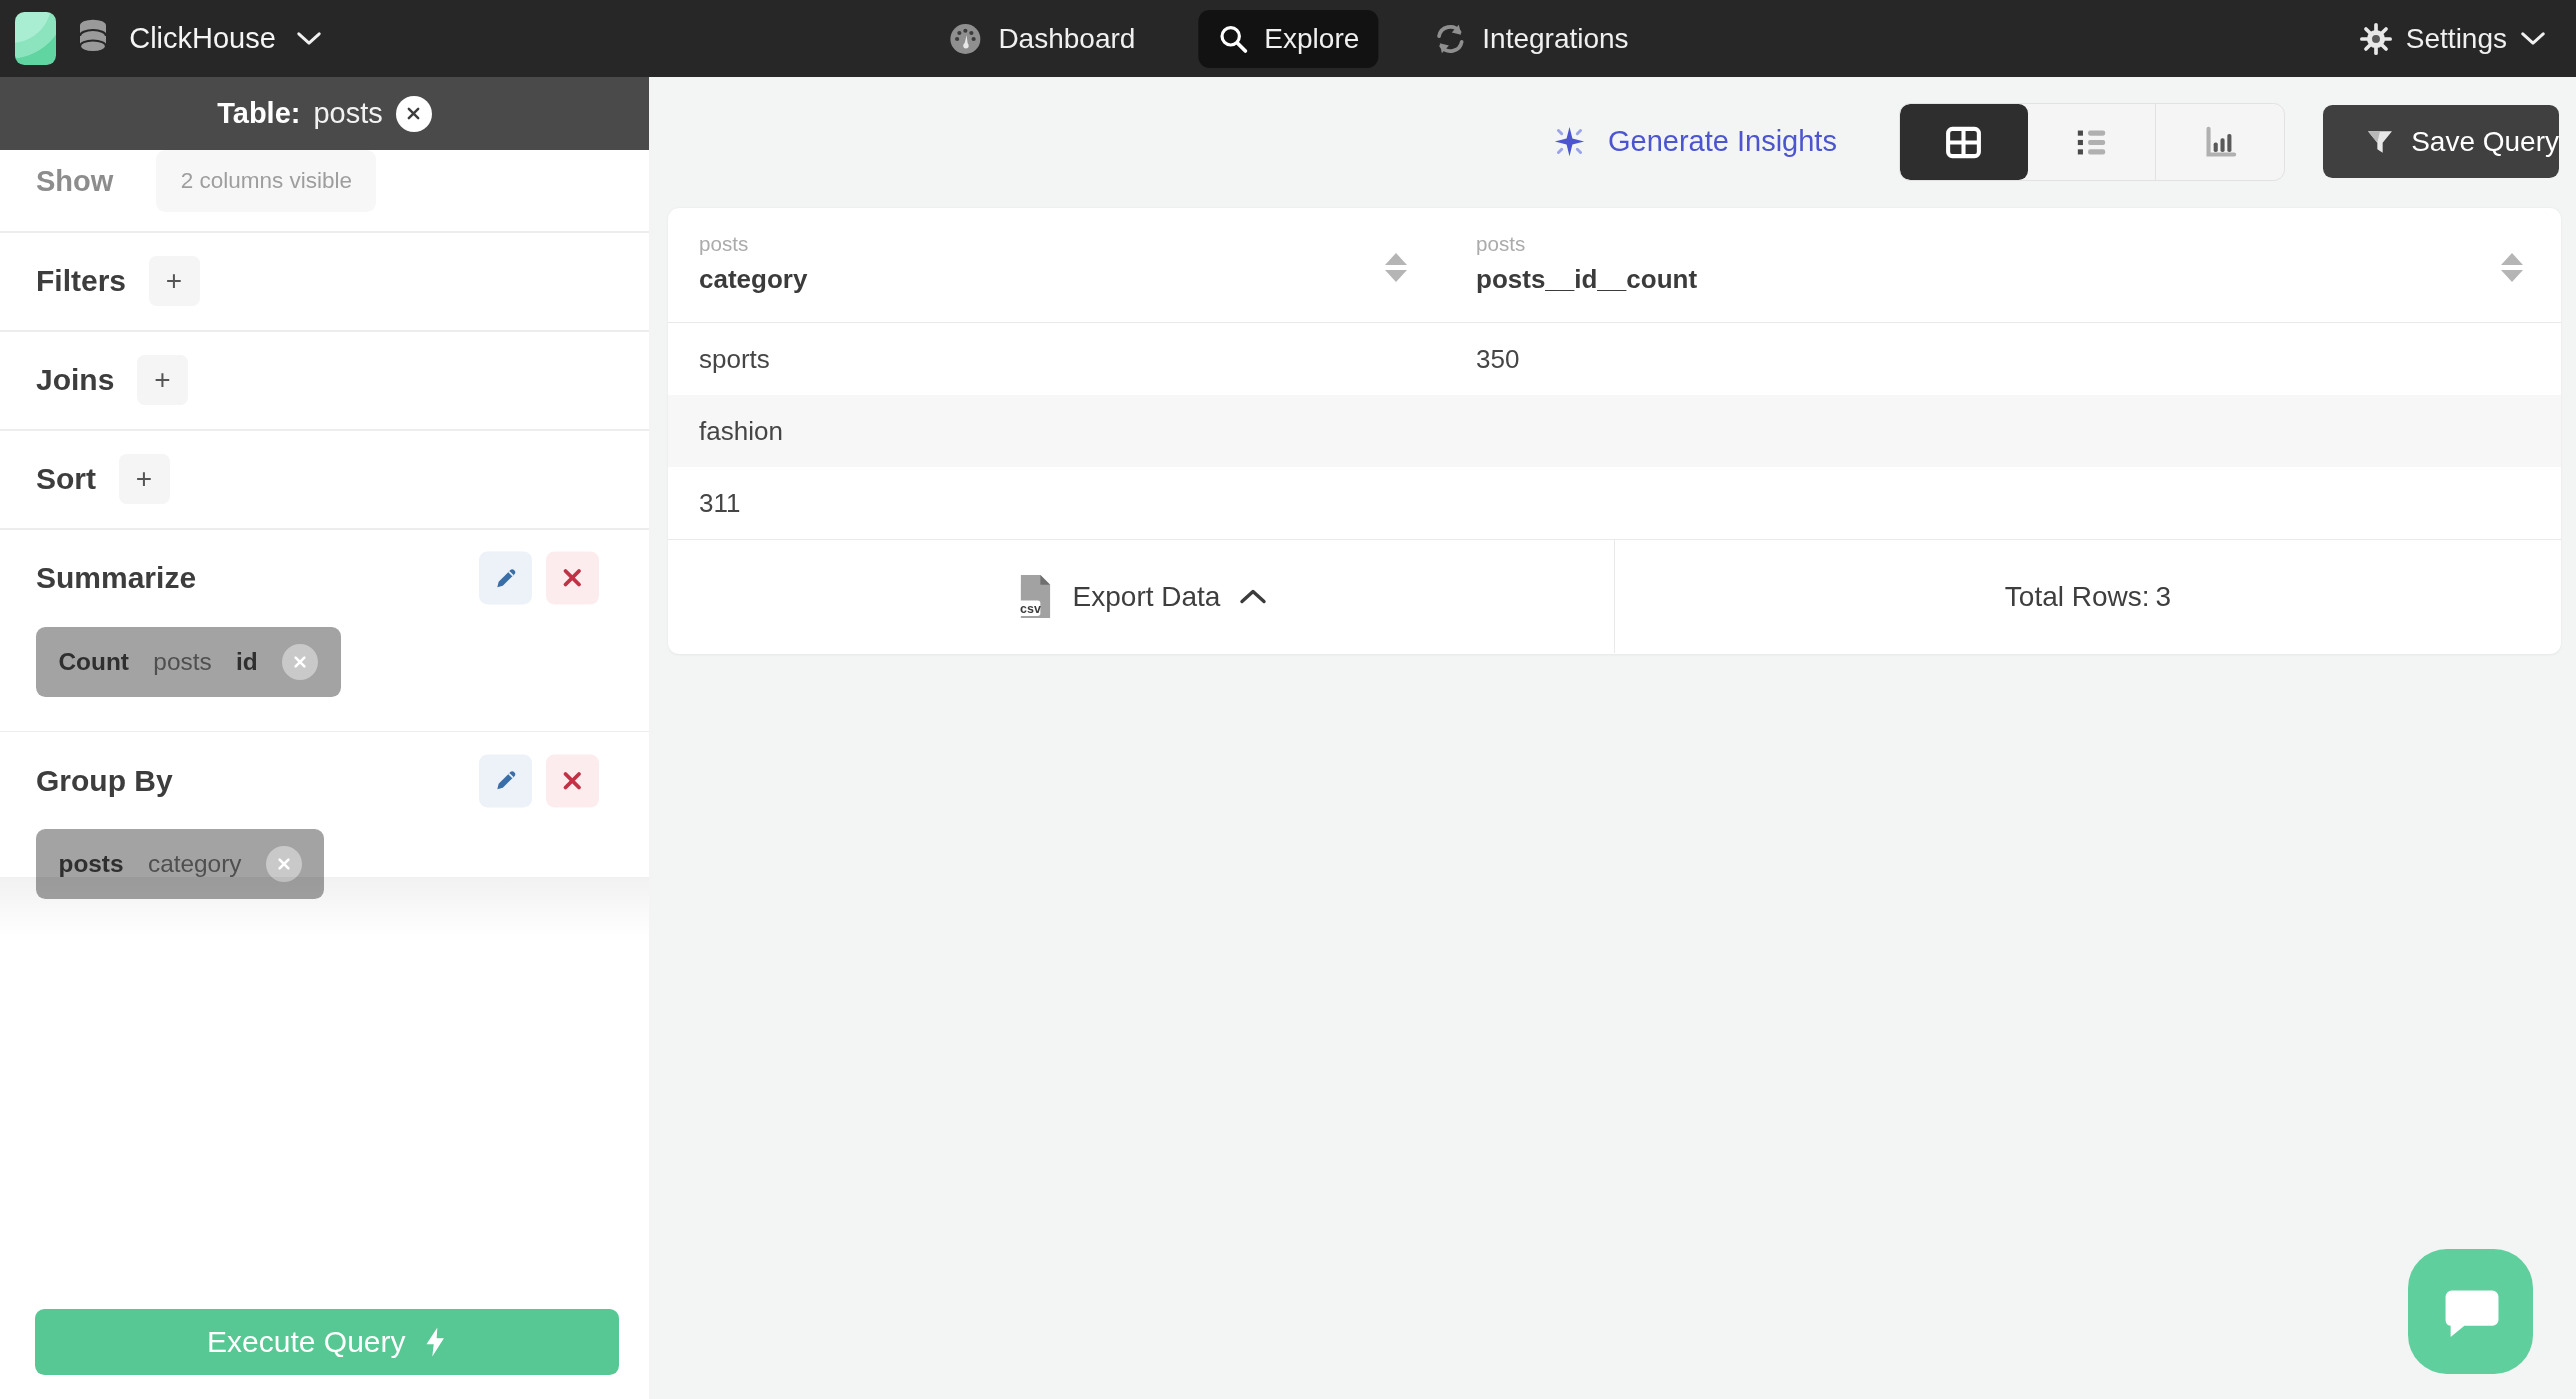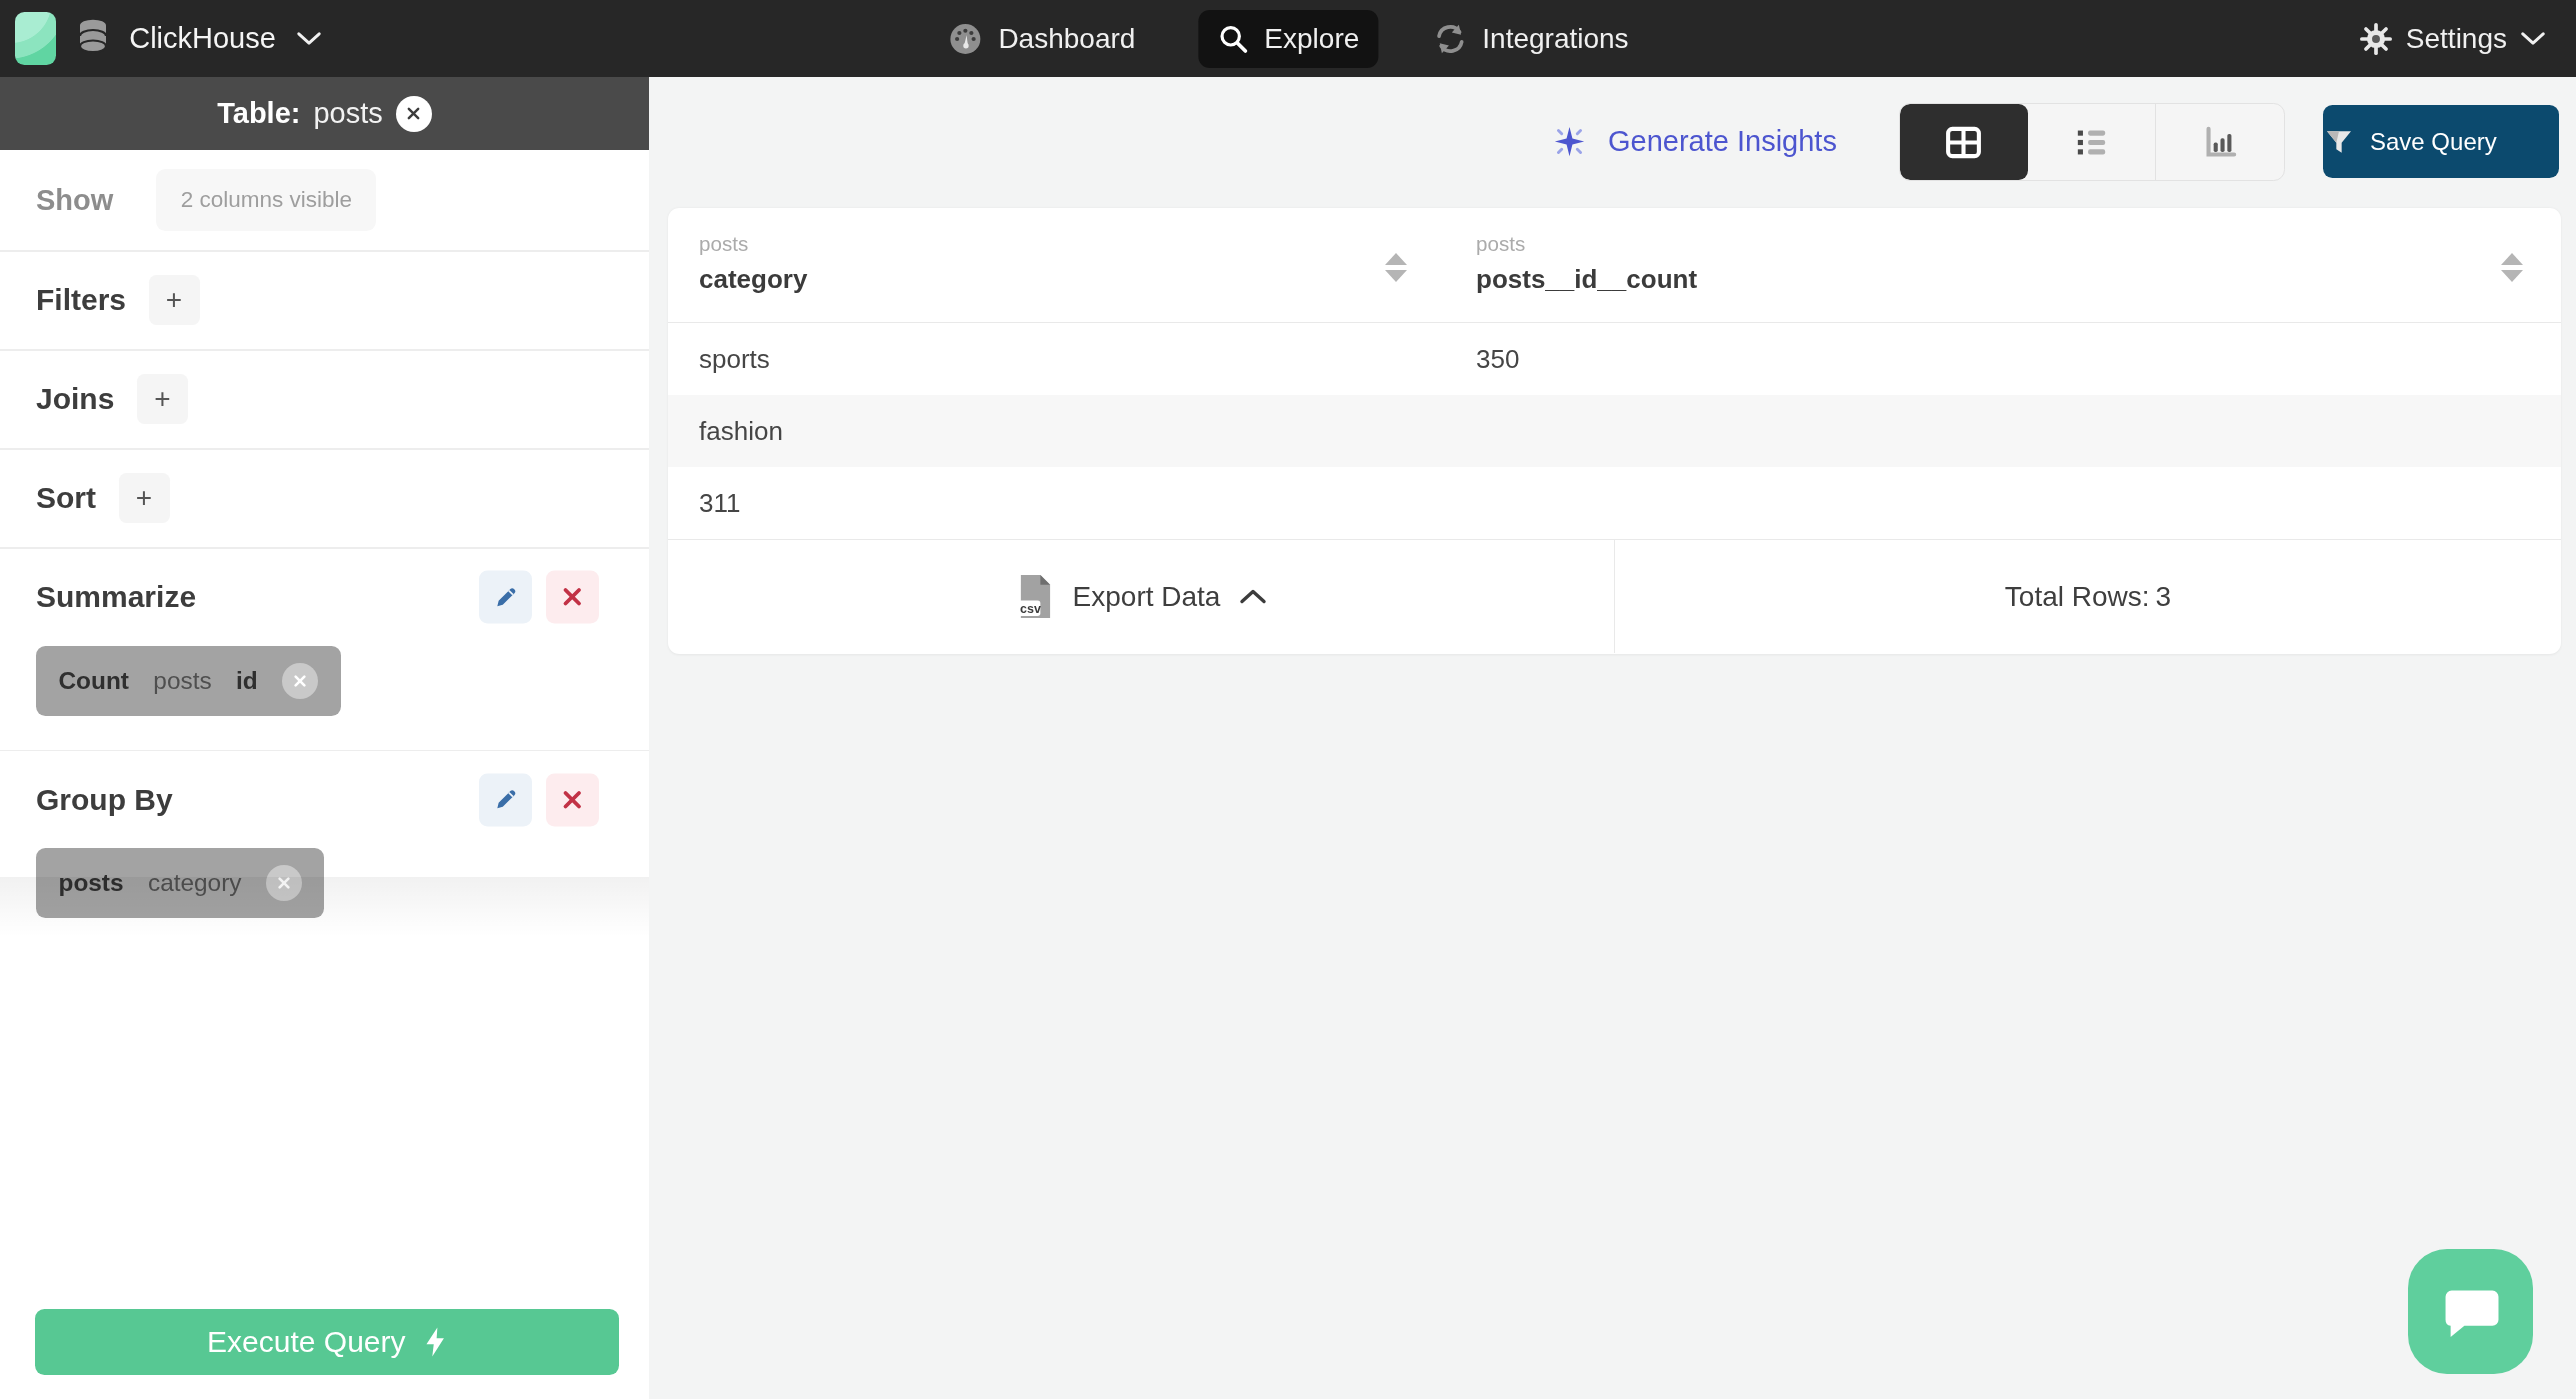--- a/index.html
+++ b/index.html
@@ -23,21 +23,21 @@
   .chev { stroke:#f0f0f0; stroke-width:3.2; fill:none; stroke-linecap:round; stroke-linejoin:round; }
 
   
   .sidebar { position:absolute; top:77px; left:0; width:649px; height:1323px; background:#ffffff; }
   .sidebar-header { height:73px; background:#4a4a4a; display:flex; align-items:center; justify-content:center; gap:13px; }
   .sidebar-header .t-prefix { color:#ffffff; font-weight:bold; font-size:29px; }
   .sidebar-header .t-name { color:#f2f2f2; font-size:29px; }
   .circle-close { width:36px; height:36px; border-radius:50%; background:#ffffff; display:flex; align-items:center; justify-content:center; cursor:pointer; }
   .circle-close svg { width:15px; height:15px; }
   .side-row { padding:0 36px; }
-  .show-row { display:flex; align-items:center; gap:43px; padding-top:19px; padding-bottom:19px; }
+  .show-row { display:flex; align-items:center; gap:43px; padding-bottom:19px; }
   .show-label { color:#8d8d8d; font-size:29px; font-weight:bold; }
   .show-chip { background:#f7f7f7; border-radius:9.4px; color:#9e9e9e; font-size:22.5px; padding:18px 24.4px; }
   .divider { height:1.9px; background:#ededed; width:100%; }
   .section-row { display:flex; align-items:center; gap:22.5px; height:97px; }
   .section-label { color:#3d3d3d; font-size:30px; font-weight:bold; }
   .plus-btn { width:51px; height:50px; background:#f5f5f5; border-radius:7.5px; color:#555555; font-size:28px;
               display:flex; align-items:center; justify-content:center; cursor:pointer; }
   .head-row { display:flex; align-items:center; height:97px; position:relative; }
   .action-btns { position:absolute; right:50px; top:50%; transform:translateY(-50%); display:flex; gap:14px; }
   .icon-btn { width:53px; height:53px; border-radius:8.4px; display:flex; align-items:center; justify-content:center; cursor:pointer; }
@@ -59,22 +59,22 @@
   
   .main-toolbar { position:absolute; top:77px; left:649px; width:1927px; height:131px; }
   .gen-insights { position:absolute; left:901px; top:45px; display:flex; align-items:center; gap:19px;
                   color:#4c55cf; font-size:29px; cursor:pointer; }
   .view-toggle { position:absolute; left:1250px; top:26px; width:386px; height:78px; background:#f5f5f5;
                  border:1.9px solid #e2e2e2; border-radius:11.3px; display:flex; overflow:hidden; }
   .view-seg { flex:1; display:flex; align-items:center; justify-content:center; cursor:pointer; }
   .view-seg.active { background:#2e2e2e; border-radius:9.4px; }
   .view-seg + .view-seg { border-left:1.9px solid #e2e2e2; }
   .view-seg.active + .view-seg { border-left:none; }
-  .save-query { position:absolute; left:1674px; top:28px; width:236px; height:73px; background:#0c4a6e; border:none;
-                border-radius:9.4px; color:#ffffff; font-size:24px; display:flex; align-items:center; justify-content:flex-start;
+  .save-query { position:absolute; left:1674px; top:28px; width:236px; height:73px; background:#404040; border:none;
+                border-radius:9.4px; color:#ffffff; font-size:28px; display:flex; align-items:center; justify-content:flex-end;
                 gap:15px; cursor:pointer; font-family:"Liberation Sans", sans-serif; }
 
   
   .results-card { position:absolute; top:208px; left:668px; width:1893px; height:446px; background:#ffffff;
                   border-radius:11.3px; box-shadow:0 0.9px 2.8px rgba(0,0,0,0.06); overflow:hidden; }
   .thead { display:grid; grid-template-columns:777px 1fr; height:115px; border-bottom:1.9px solid #e9e9e9; }
   .th { position:relative; padding:24.4px 0 0 31px; cursor:pointer; }
   .th .cap { color:#ababab; font-size:20.6px; display:block; margin-bottom:7.5px; }
   .th .col { color:#3b3b3b; font-size:26px; font-weight:bold; }
   .sorter { position:absolute; right:38px; top:45px; display:flex; flex-direction:column; gap:4.7px; cursor:pointer; }

